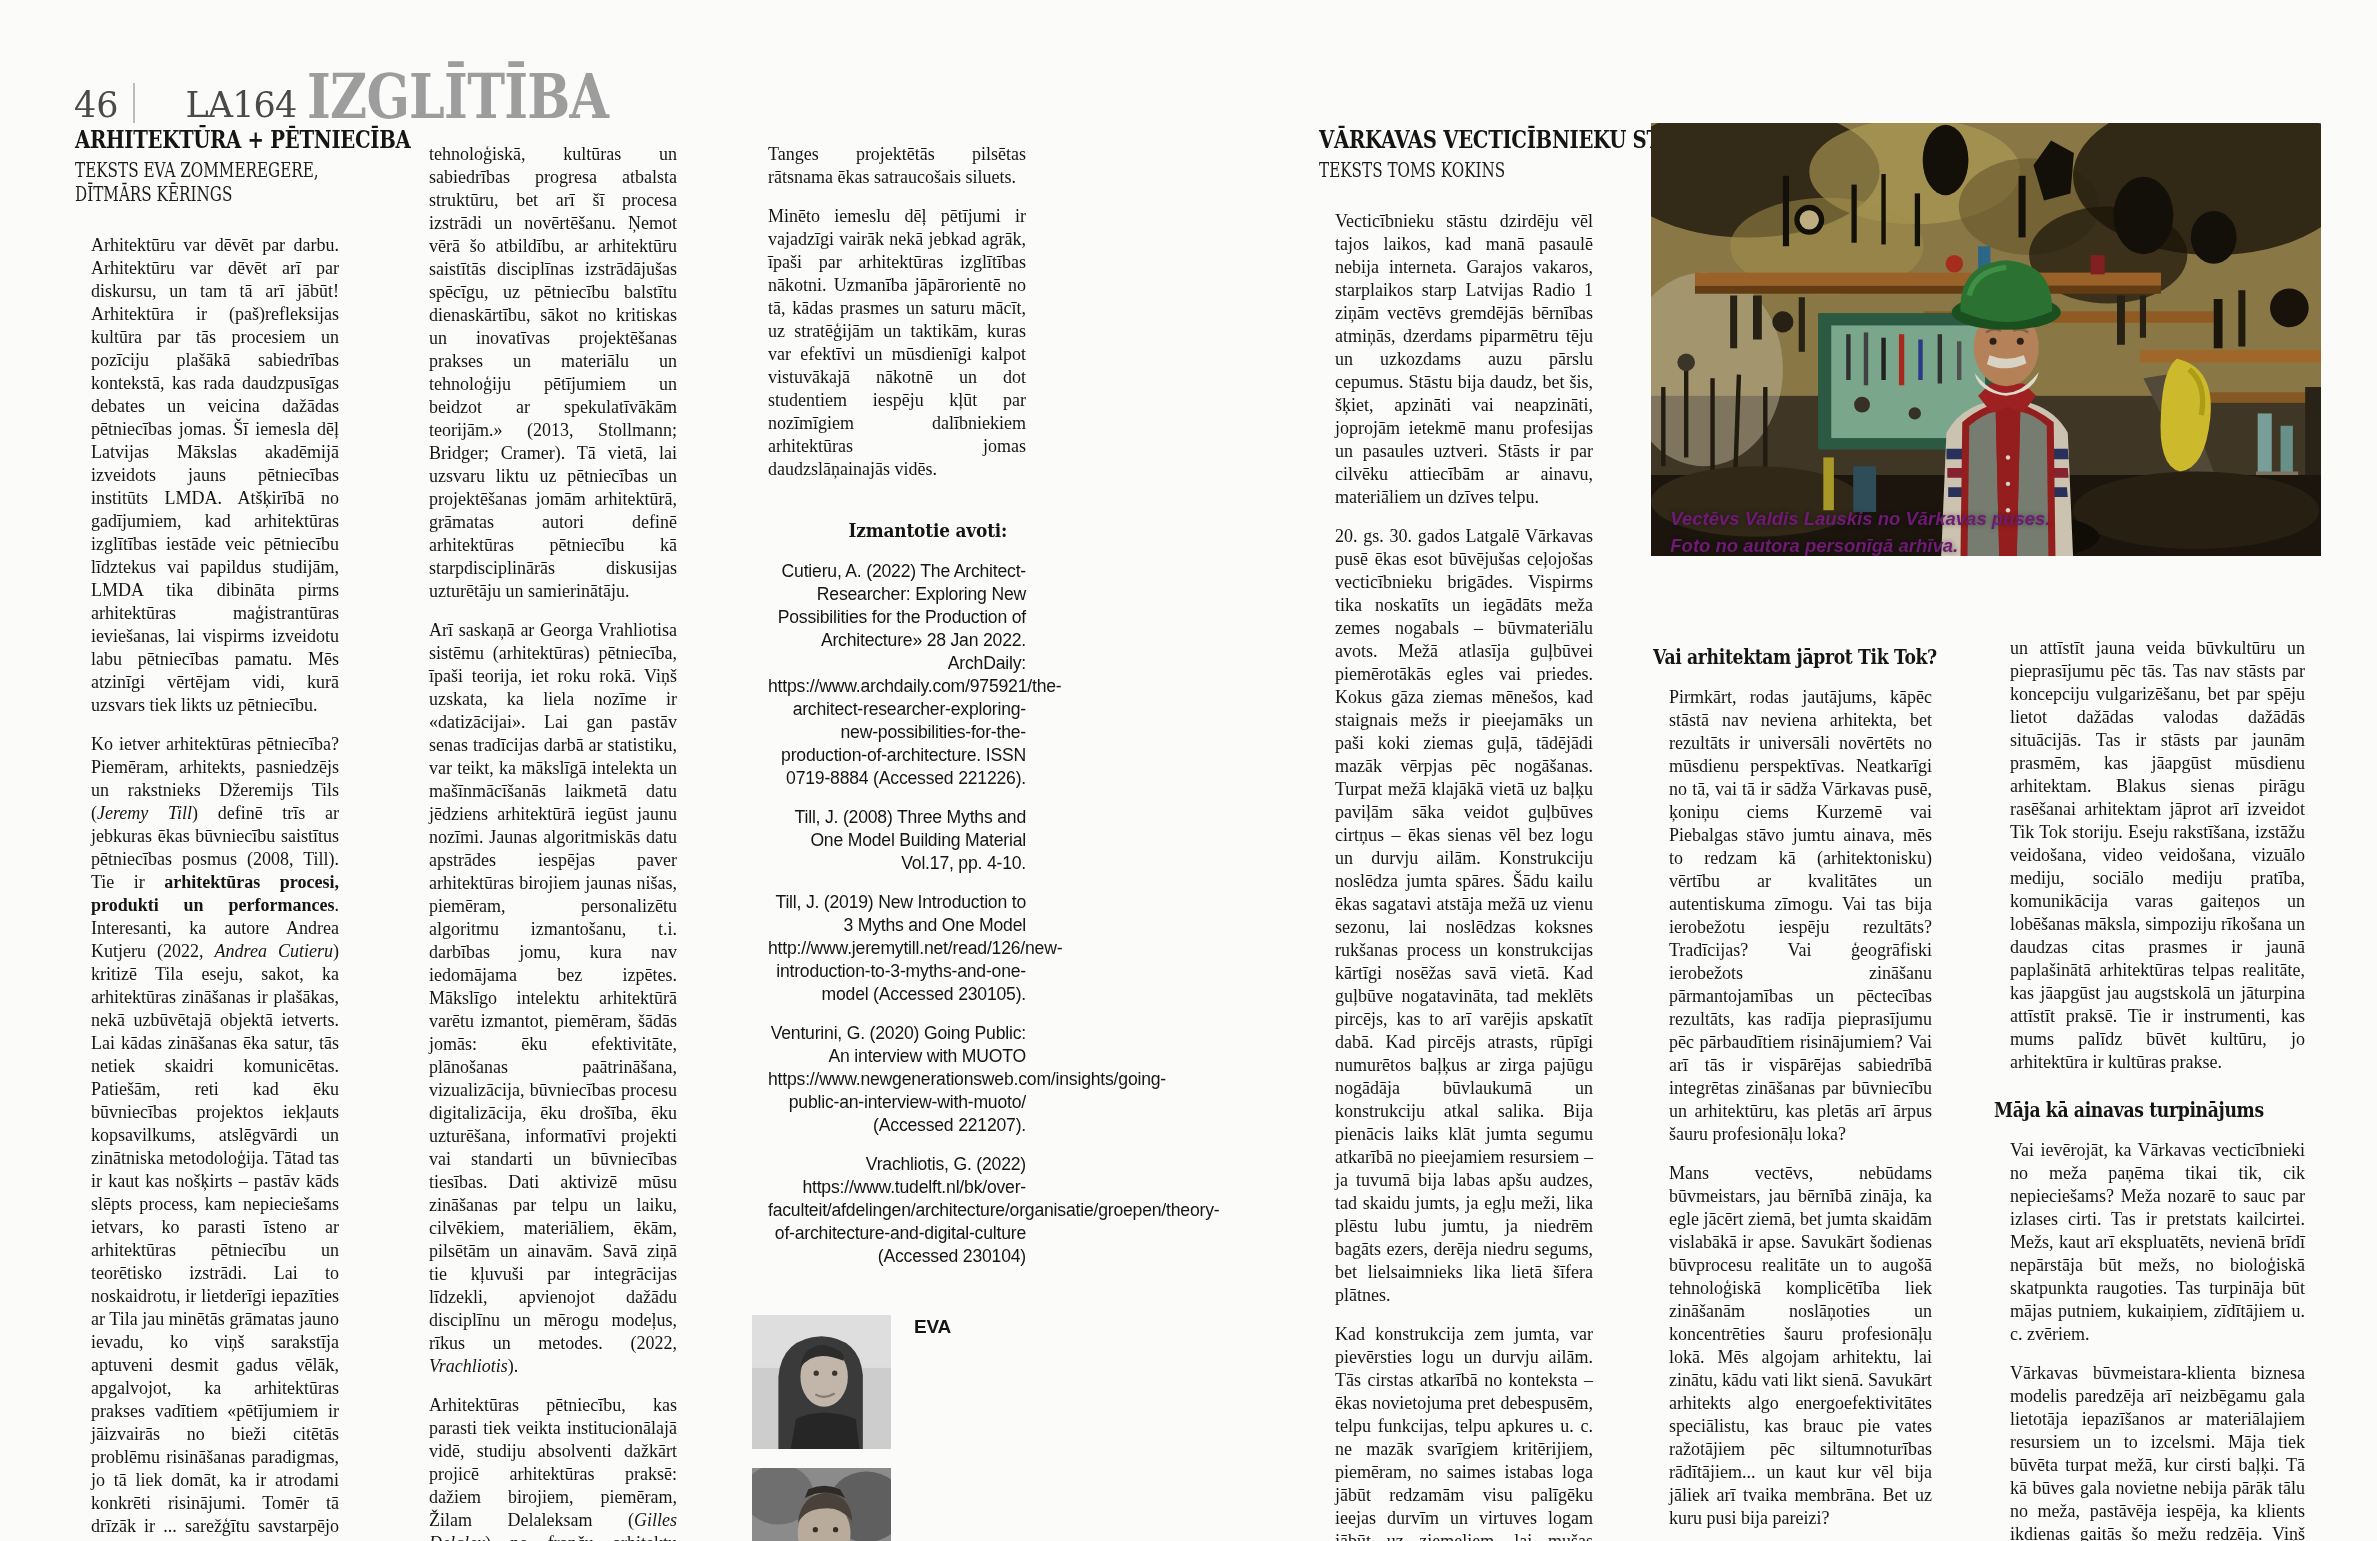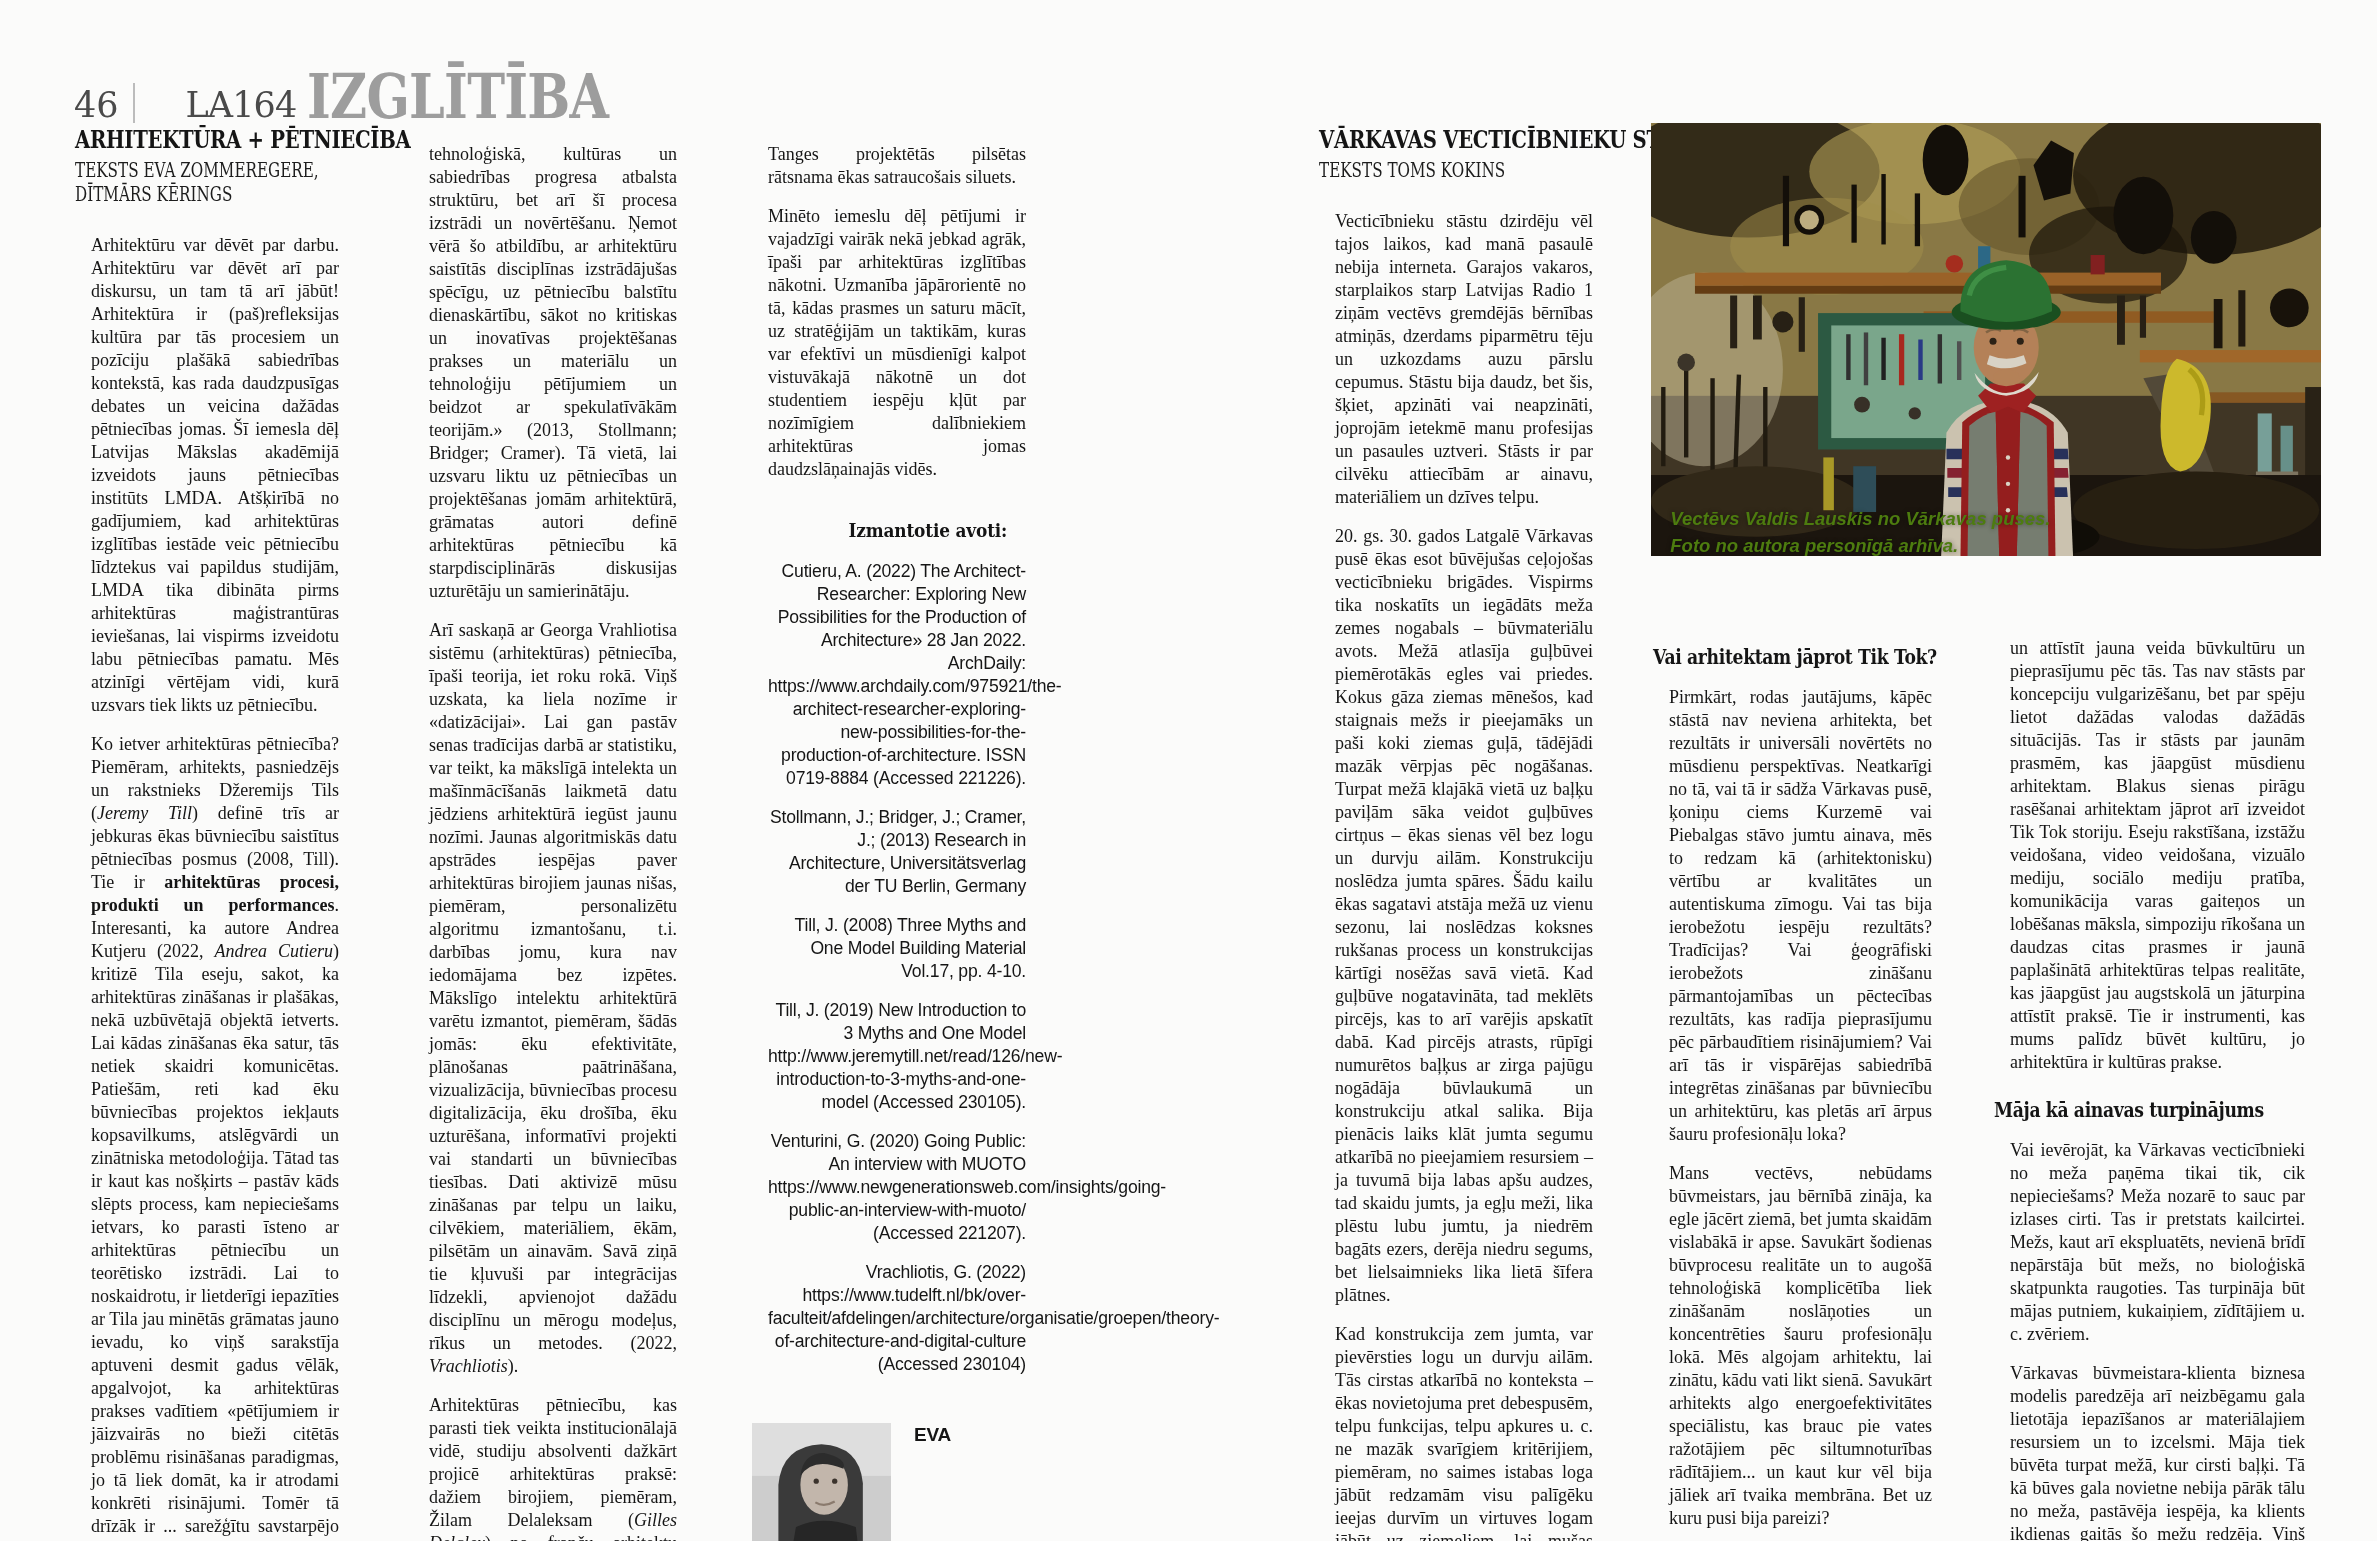--- a/index.html
+++ b/index.html
@@ -35,21 +35,21 @@
                    transform:scaleX(0.88);transform-origin:0 50%;white-space:nowrap;}
   .bio{margin-top:47px;font-family:"Liberation Sans",sans-serif;font-size:17.6px;line-height:23px;
        text-align:left;letter-spacing:-0.2px;}
   .bio-photos{float:left;width:139px;margin-right:23px;}
   .bio-photo{width:139px;height:134px;margin-bottom:19.3px;display:block;}
   .bio b{font-size:19px;}
 
   
   .photo{position:absolute;left:1651px;top:123px;width:670px;height:433px;overflow:hidden;}
   .photo svg{display:block;width:100%;height:100%;}
-  .photo-caption{position:absolute;left:19.3px;top:382px;color:#4d7c0f;
+  .photo-caption{position:absolute;left:19.3px;top:382px;color:#701a75;
                  font-family:"Liberation Sans",sans-serif;font-style:italic;font-weight:700;
                  font-size:18.5px;line-height:27px;text-shadow:0 0 5.3px rgba(0,0,0,0.45);}
 </style>
 </head>
 <body>
 
 <div class="spread">
 
   <div class="page-header">
     <span class="page-num">46</span>
@@ -78,21 +78,20 @@
   <div class="col" style="left:752px;top:127px;width:290px;">
     <div>
         <p class="body">Tanges projektētās pilsētas rātsnama ēkas satraucošais siluets.</p>
         <p class="body">Minēto iemeslu dēļ pētījumi ir vajadzīgi vairāk nekā jebkad agrāk, īpaši par arhitektūras izglītības nākotni. Uzmanība jāpārorientē no tā, kādas prasmes un saturu mācīt, uz stratēģijām un taktikām, kuras var efektīvi un mūsdienīgi kalpot vistuvākajā nākotnē un dot studentiem iespēju kļūt par nozīmīgiem dalībniekiem arhitektūras jomas daudzslāņainajās vidēs.</p>
       </div>
 
     <div class="sources">
       <div class="sources-heading">Izmantotie avoti:</div>
       <div>
           <p class="body">Cutieru, A. (2022) The Architect-Researcher: Exploring New Possibilities for the Production of Architecture» 28 Jan 2022. ArchDaily: https://www.archdaily.com/975921/the-architect-researcher-exploring-new-possibilities-for-the-production-of-architecture. ISSN 0719-8884 (Accessed 221226).</p>
-          <p class="body">Stollmann, J.; Bridger, J.; Cramer, J.; (2013) Research in Architecture, Universitätsverlag der TU Berlin, Germany</p>
           <p class="body">Till, J. (2008) Three Myths and One Model Building Material Vol.17, pp. 4-10.</p>
           <p class="body">Till, J. (2019) New Introduction to 3 Myths and One Model http://www.jeremytill.net/read/126/new-introduction-to-3-myths-and-one-model (Accessed 230105).</p>
           <p class="body">Venturini, G. (2020) Going Public: An interview with MUOTO https://www.newgenerationsweb.com/insights/going-public-an-interview-with-muoto/ (Accessed 221207).</p>
           <p class="body">Vrachliotis, G. (2022) https://www.tudelft.nl/bk/over-faculteit/afdelingen/architecture/organisatie/groepen/theory-of-architecture-and-digital-culture (Accessed 230104)</p>
         </div>
     </div>
 
     <div class="bio">
       <div class="bio-photos">
 

